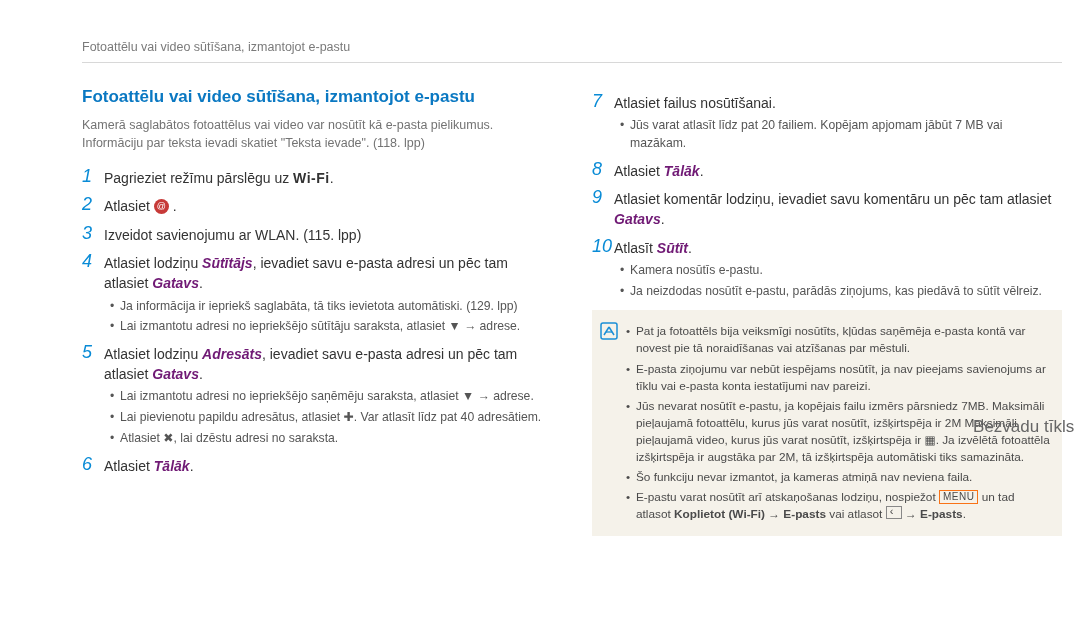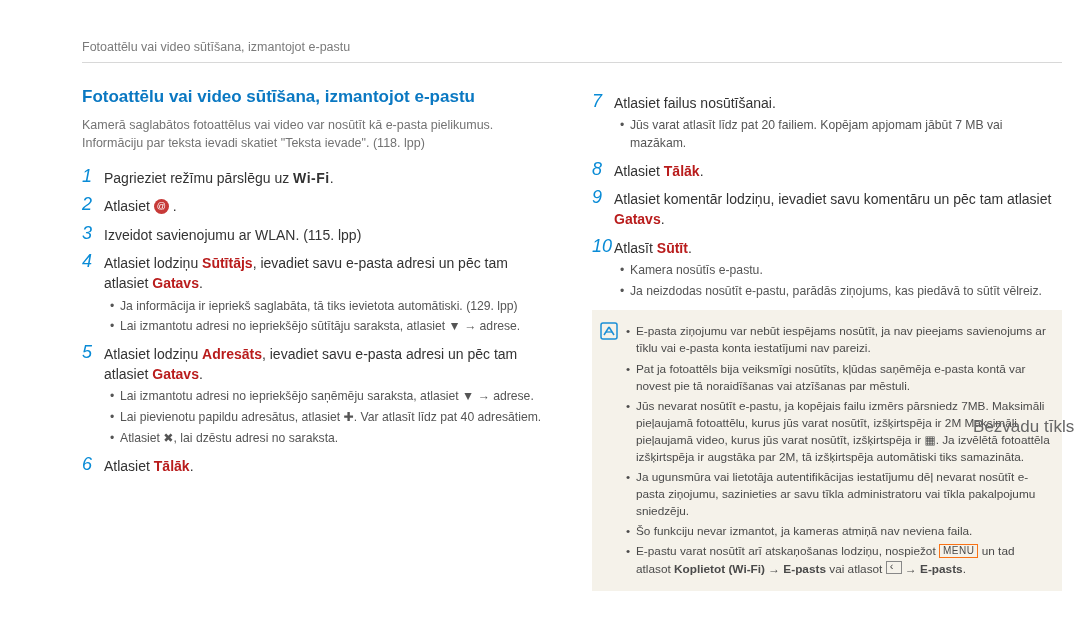--- a/index.html
+++ b/index.html
@@ -58,21 +58,21 @@
     color: #098bd6;
     font-size: 18px;
     width: 22px;
     flex-shrink: 0;
     line-height: 1.2;
   }
   .step-body {
     flex: 1;
     padding-top: 2px;
   }
-  .step-body b { font-weight: 700; color:#b91c1c; }
+  .step-body b { font-weight: 700; color:#701a75;font-style:italic; }
   .bullets {
     list-style: none;
     padding: 0 0 0 28px;
     margin: 4px 0 6px 0;
   }
   .bullets li {
     position: relative;
     font-size: 12.2px;
     color: #555;
     margin: 3px 0;
@@ -269,24 +269,23 @@
       <div class="note-box">
         <div class="note-icon">
           <svg width="18" height="18" viewBox="0 0 18 18">
             <rect x="1" y="1" width="16" height="16" rx="2" fill="none" stroke="#1a8ed6" stroke-width="1.5"></rect>
             <line x1="4" y1="13" x2="9" y2="5" stroke="#1a8ed6" stroke-width="1.5"></line>
             <line x1="9" y1="5" x2="14" y2="13" stroke="#1a8ed6" stroke-width="1.5"></line>
             <line x1="6" y1="10" x2="12" y2="10" stroke="#1a8ed6" stroke-width="1.3"></line>
           </svg>
         </div>
         <ul class="note-list">
+          <li>Pat ja fotoattēls bija veiksmīgi nosūtīts, kļūdas saņēmēja e-pasta kontā var novest pie tā noraidīšanas vai atzīšanas par mēstuli.</li>
           <li>E-pasta ziņojumu var nebūt iespējams nosūtīt, ja nav pieejams savienojums ar tīklu vai e-pasta konta iestatījumi nav pareizi.</li>
-          <li>Pat ja fotoattēls bija veiksmīgi nosūtīts, kļūdas saņēmēja e-pasta kontā var novest pie tā noraidīšanas vai atzīšanas par mēstuli.</li>
           <li>Jūs nevarat nosūtīt e-pastu, ja kopējais failu izmērs pārsniedz 7MB. Maksimāli pieļaujamā fotoattēlu, kurus jūs varat nosūtīt, izšķirtspēja ir 2M Maksimāli pieļaujamā video, kurus jūs varat nosūtīt, izšķirtspēja ir ▦. Ja izvēlētā fotoattēla izšķirtspēja ir augstāka par 2M, tā izšķirtspēja automātiski tiks samazināta.</li>
-          <li>Ja ugunsmūra vai lietotāja autentifikācijas iestatījumu dēļ nevarat nosūtīt e-pasta ziņojumu, sazinieties ar savu tīkla administratoru vai tīkla pakalpojumu sniedzēju.</li>
           <li>Šo funkciju nevar izmantot, ja kameras atmiņā nav neviena faila.</li>
           <li>
             <span>E-pastu varat nosūtīt arī atskaņošanas lodziņu, nospiežot </span><span class="menu-box">MENU</span><span> un tad atlasot </span><b>Koplietot (Wi-Fi) → E-pasts</b><span> vai atlasot </span><span class="share-box"></span><span> → </span><b>E-pasts</b>.
           </li>
         </ul>
       </div>
 
     </div>
   </div>
 

